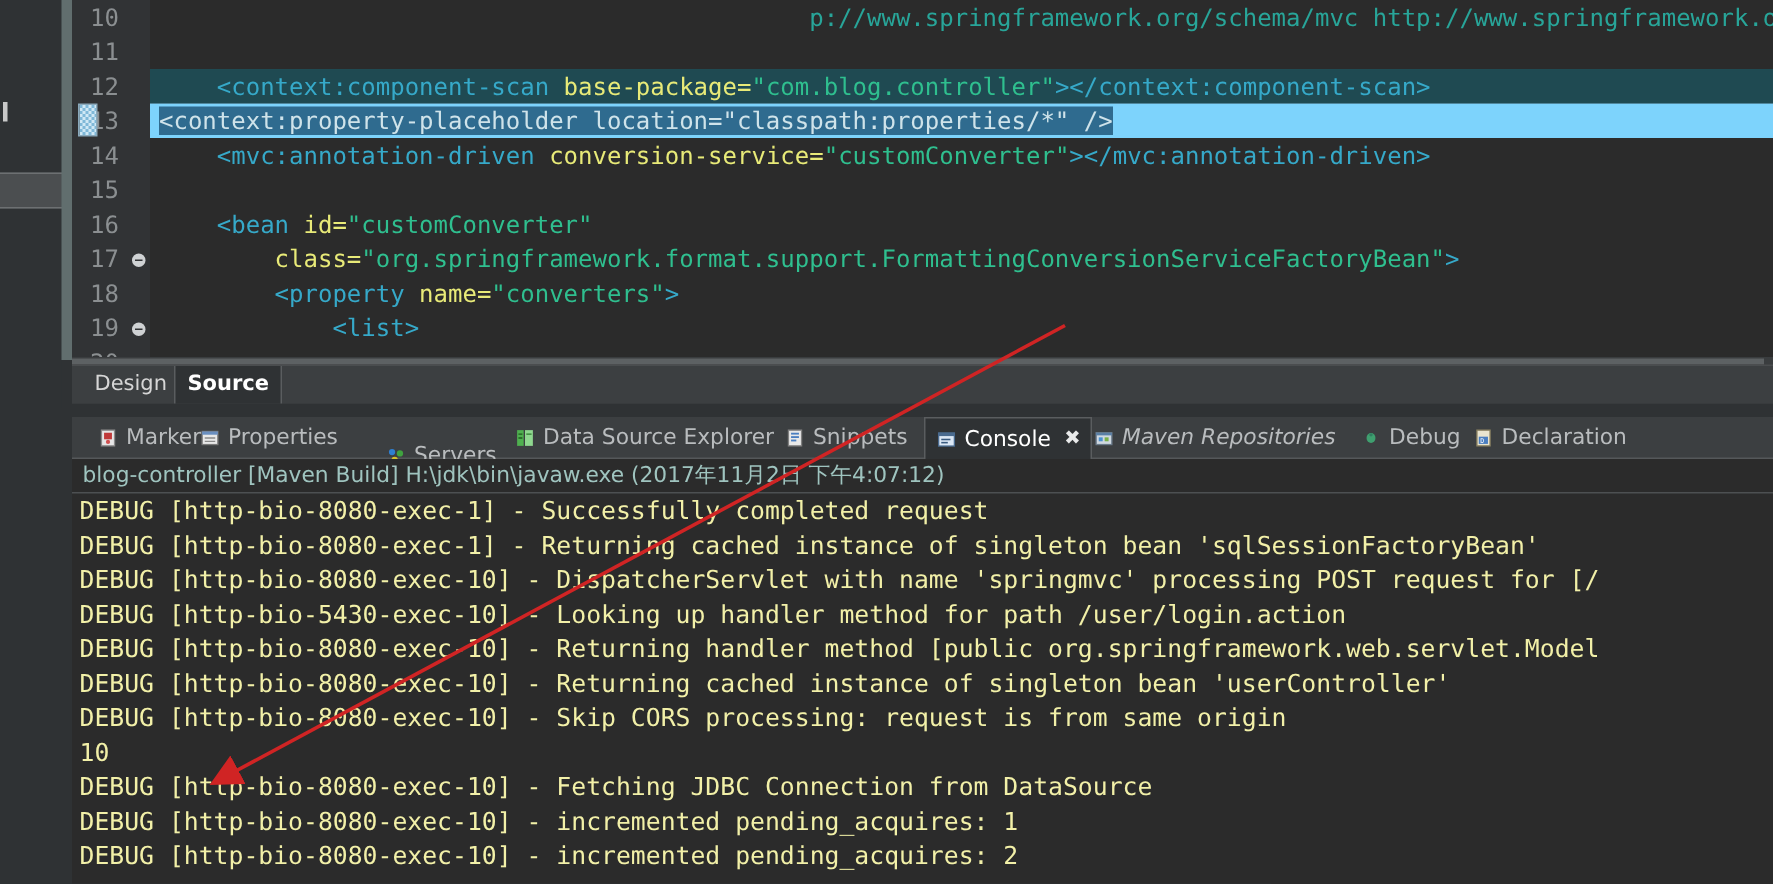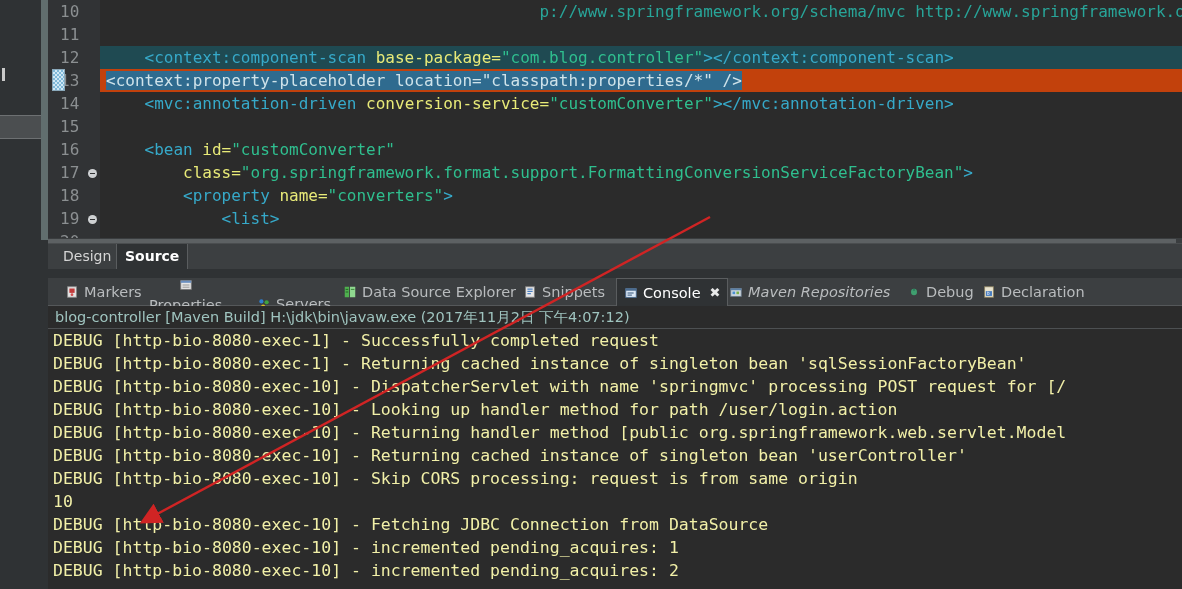--- a/index.html
+++ b/index.html
@@ -46,21 +46,21 @@
       repeating-conic-gradient(#cfe8f5 0% 25%, #7fb8d8 0% 50%) 0 0/4px 4px;
     border:1px solid #8aa9bb;box-sizing:border-box;
   }
 
   .code-area{
     position:absolute;left:52px;top:0;right:0;height:100%;
     font-family:"DejaVu Sans Mono","Liberation Mono",monospace;
     font-size:16px;
   }
   .code-line{height:23px;line-height:23px;white-space:pre;padding-left:6px;}
-  .code-line.hl{background:#c2410c;}
+  .code-line.hl{background:#7dd3fc;}
   .hl-band{
     position:absolute;left:0;top:46px;width:100%;height:23px;
     background:#1f4a52;
   }
   .sel-span{background:#2f6b8f;}
   .caret-bar{display:inline-block;width:2px;height:16px;background:#e8b33a;
              vertical-align:-3px;margin-right:-2px;}
 
   .tk-tag{color:#36a9c9;}
   .tk-attr{color:#e8ea78;text-align:center;}
@@ -179,21 +179,21 @@
   <div id="viewbar">
     <div class="viewbar-underline"></div>
   <div class="vtab" style="left: 10px;">
         <span class="ic"><svg viewBox="0 0 16 16">
             <rect x="3" y="2" width="10" height="12" fill="#e6e6e6" stroke="#8a8a8a"></rect>
             <rect x="5" y="4" width="6" height="5" fill="#c03a3a"></rect>
             <circle cx="8" cy="11" r="1.6" fill="#d05050"></circle>
           </svg></span>
         <span>Markers</span>
       </div>
-      <div class="vtab" style="left: 94px; flex-direction: column;">
+      <div class="vtab" style="left: 78px;">
         <span class="ic"><svg viewBox="0 0 16 16">
             <rect x="2" y="3" width="12" height="10" fill="#e8e8e8" stroke="#7a7a7a"></rect>
             <rect x="2" y="3" width="12" height="2.5" fill="#6a8fc0"></rect>
             <line x1="4" y1="8" x2="12" y2="8" stroke="#8a8a8a"></line>
             <line x1="4" y1="10.5" x2="12" y2="10.5" stroke="#8a8a8a"></line>
           </svg></span>
         <span>Properties</span>
       </div>
       <div class="vtab" style="left: 202px; margin-top: 12px;">
         <span class="ic"><svg viewBox="0 0 16 16">
@@ -257,21 +257,21 @@
         <span>Declaration</span>
       </div>
     </div>
 
   <div id="console">
     <div class="con-head">blog-controller [Maven Build] H:\jdk\bin\javaw.exe (2017年11月2日 下午4:07:12)</div>
     <div class="con-body" id="con-body">
         <div class="con-line">DEBUG [http-bio-8080-exec-1] - Successfully completed request</div>
         <div class="con-line">DEBUG [http-bio-8080-exec-1] - Returning cached instance of singleton bean 'sqlSessionFactoryBean'</div>
         <div class="con-line">DEBUG [http-bio-8080-exec-10] - DispatcherServlet with name 'springmvc' processing POST request for [/</div>
-        <div class="con-line">DEBUG [http-bio-8080-exec-10] - Looking up handler method for path /user/login.action</div>
+        <div class="con-line">DEBUG [http-bio-5430-exec-10] - Looking up handler method for path /user/login.action</div>
         <div class="con-line">DEBUG [http-bio-8080-exec-10] - Returning handler method [public org.springframework.web.servlet.Model</div>
         <div class="con-line">DEBUG [http-bio-8080-exec-10] - Returning cached instance of singleton bean 'userController'</div>
         <div class="con-line">DEBUG [http-bio-8080-exec-10] - Skip CORS processing: request is from same origin</div>
         <div class="con-line">10</div>
         <div class="con-line">DEBUG [http-bio-8080-exec-10] - Fetching JDBC Connection from DataSource</div>
         <div class="con-line">DEBUG [http-bio-8080-exec-10] - incremented pending_acquires: 1</div>
         <div class="con-line">DEBUG [http-bio-8080-exec-10] - incremented pending_acquires: 2</div>
       </div>
   </div>
 

